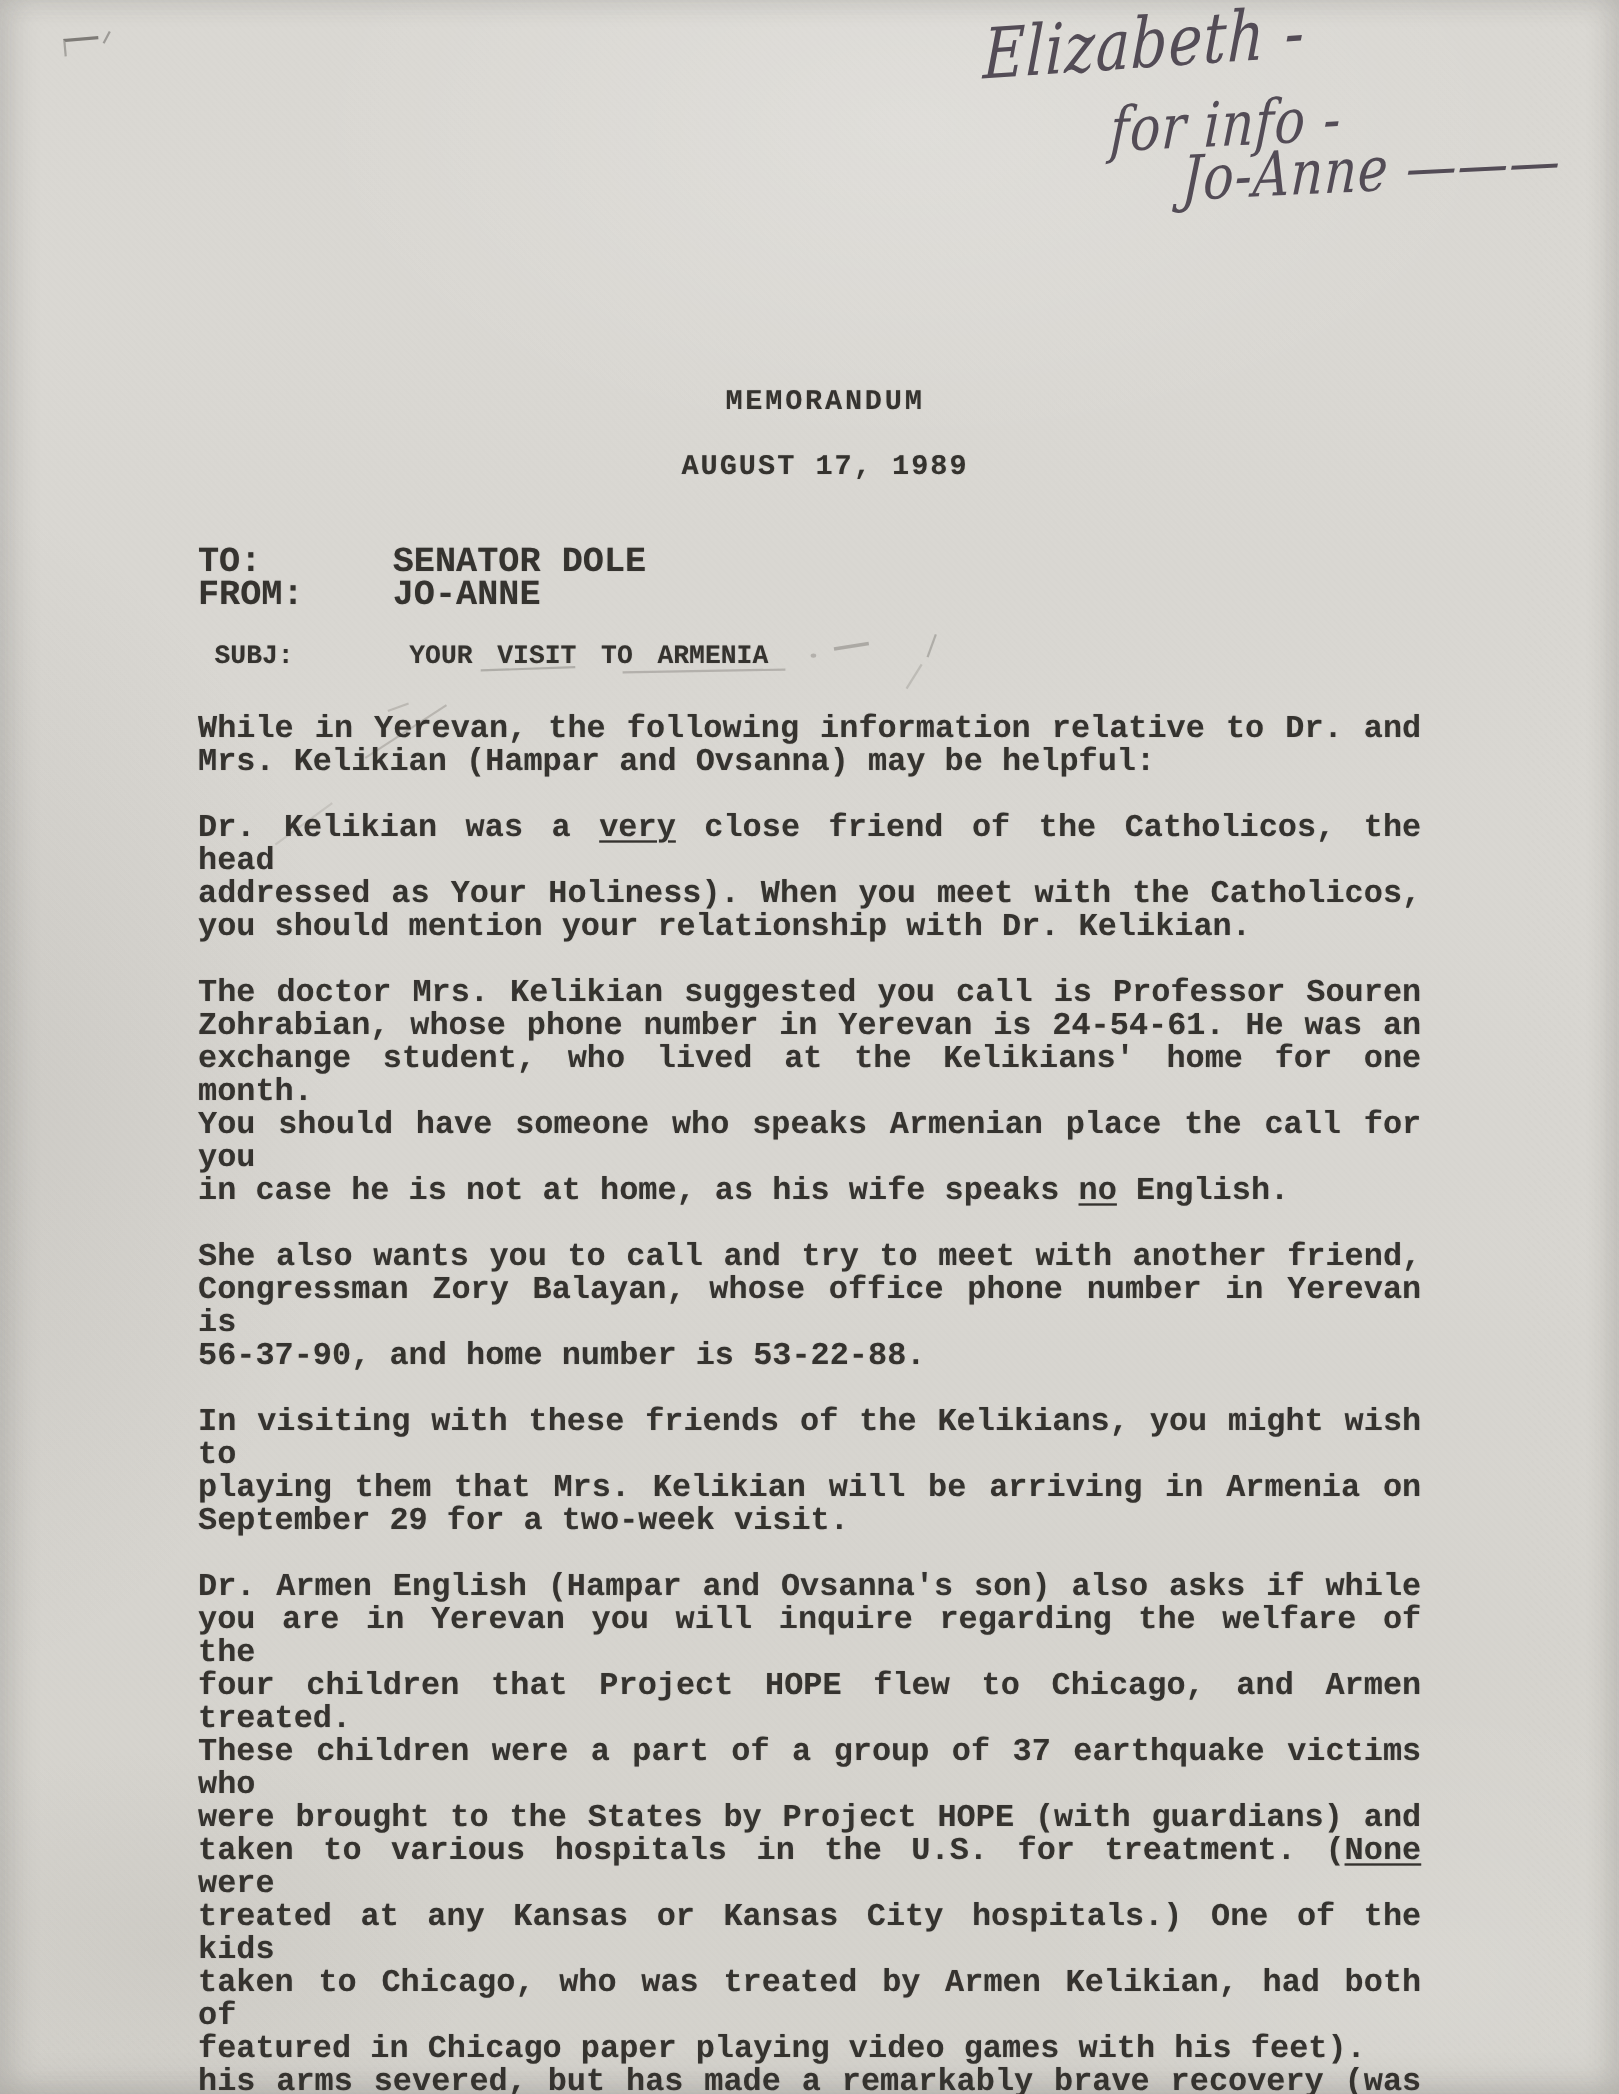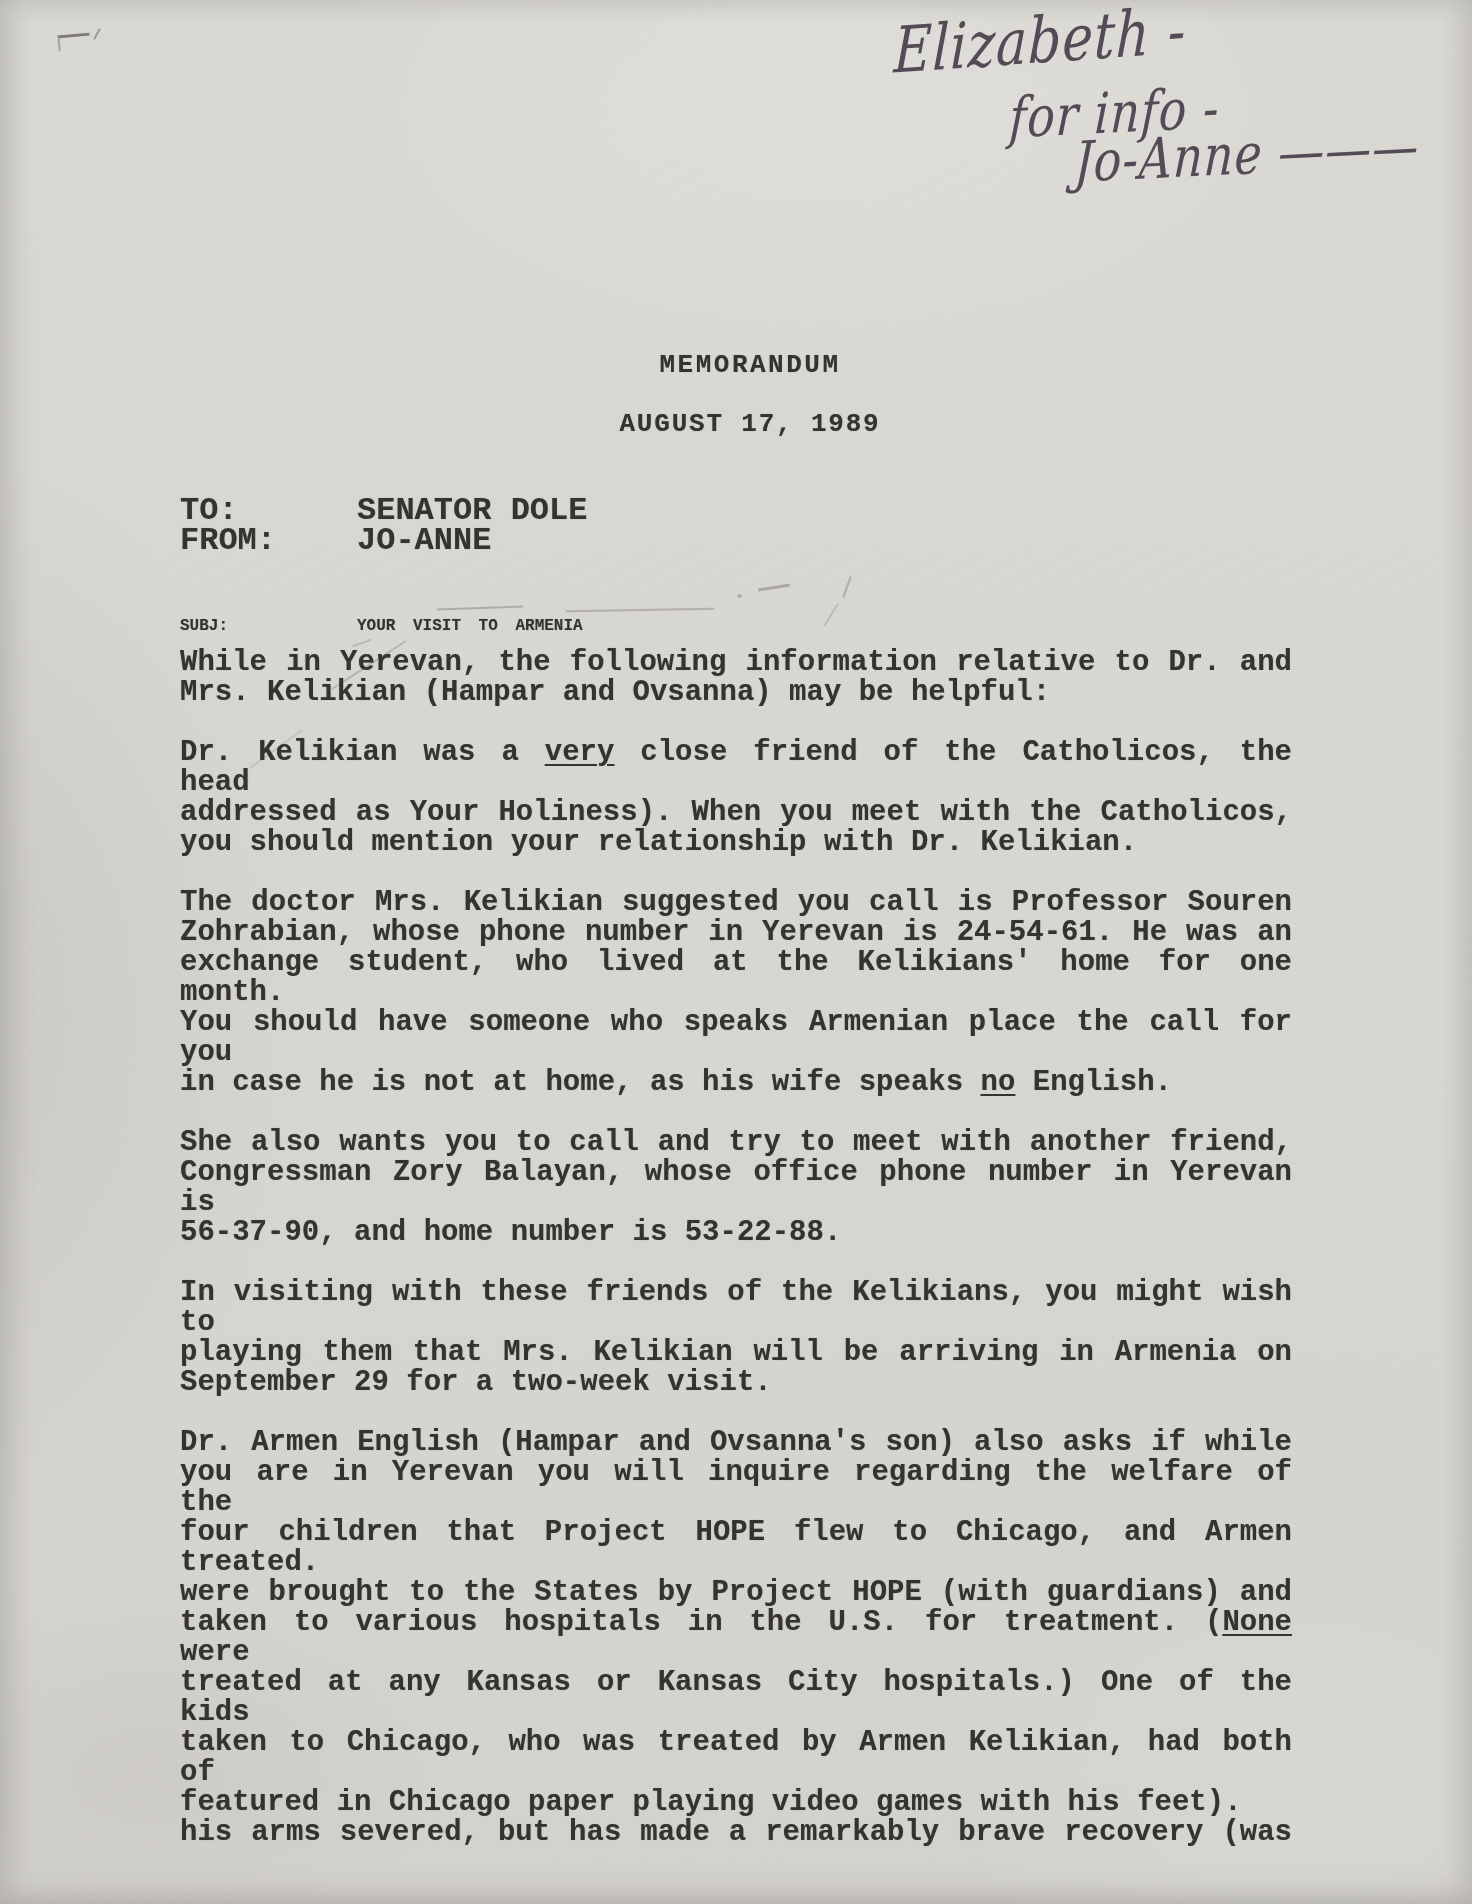--- a/index.html
+++ b/index.html
@@ -38,21 +38,21 @@
     font-size:26px;line-height:30px;letter-spacing:2.5px;
   }
   .memo-date{
     position:absolute;top:409px;left:0;width:100%;
     text-align:center;transform:translateX(14px);
     font-size:26px;line-height:30px;letter-spacing:1.8px;
   }
   .field-group{position:absolute;left:180px;top:496px;font-size:32px;line-height:30px;}
   .field-row{display:flex;}
   .field-label{width:177px;flex:0 0 177px;}
-  .field-group-subj{position:absolute;left:180px;top:583px;font-size:16px;line-height:30px;margin-top:28px;}
+  .field-group-subj{position:absolute;left:195px;top:583px;font-size:24px;line-height:30px;}
   .subj-value{word-spacing:8px;}
   .memo-body{
     position:absolute;left:180px;top:648px;width:1112px;
     font-size:29px;line-height:30px;
   }
   .para + .para{margin-top:30px;}
   .line{text-align:justify;text-align-last:justify;}
   .line.last{text-align-last:left;}
   .memo-body u{text-decoration-thickness:2px;text-underline-offset:4px;}
   
@@ -160,20 +160,21 @@
       </div>
       <div class="para">
         <div class="line">In visiting with these friends of the Kelikians, you might wish to</div>
         <div class="line">playing them that Mrs. Kelikian will be arriving in Armenia on</div>
         <div class="line last">September 29 for a two-week visit.</div>
       </div>
       <div class="para">
         <div class="line">Dr. Armen English (Hampar and Ovsanna's son) also asks if while</div>
         <div class="line">you are in Yerevan you will inquire regarding the welfare of the</div>
         <div class="line">four children that Project HOPE flew to Chicago, and Armen treated.</div>
+        <div class="line">These children were a part of a group of 37 earthquake victims who</div>
         <div class="line">were brought to the States by Project HOPE (with guardians) and</div>
         <div class="line">taken to various hospitals in the U.S. for treatment.  (<u>None</u> were</div>
         <div class="line">treated at any Kansas or Kansas City hospitals.)  One of the kids</div>
         <div class="line">taken to Chicago, who was treated by Armen Kelikian, had both of</div>
         <div class="line last">featured in Chicago paper playing video games with his feet).</div>
         <div class="line">his arms severed, but has made a remarkably brave recovery (was</div>
       </div>
     </div>
 </div>
 

